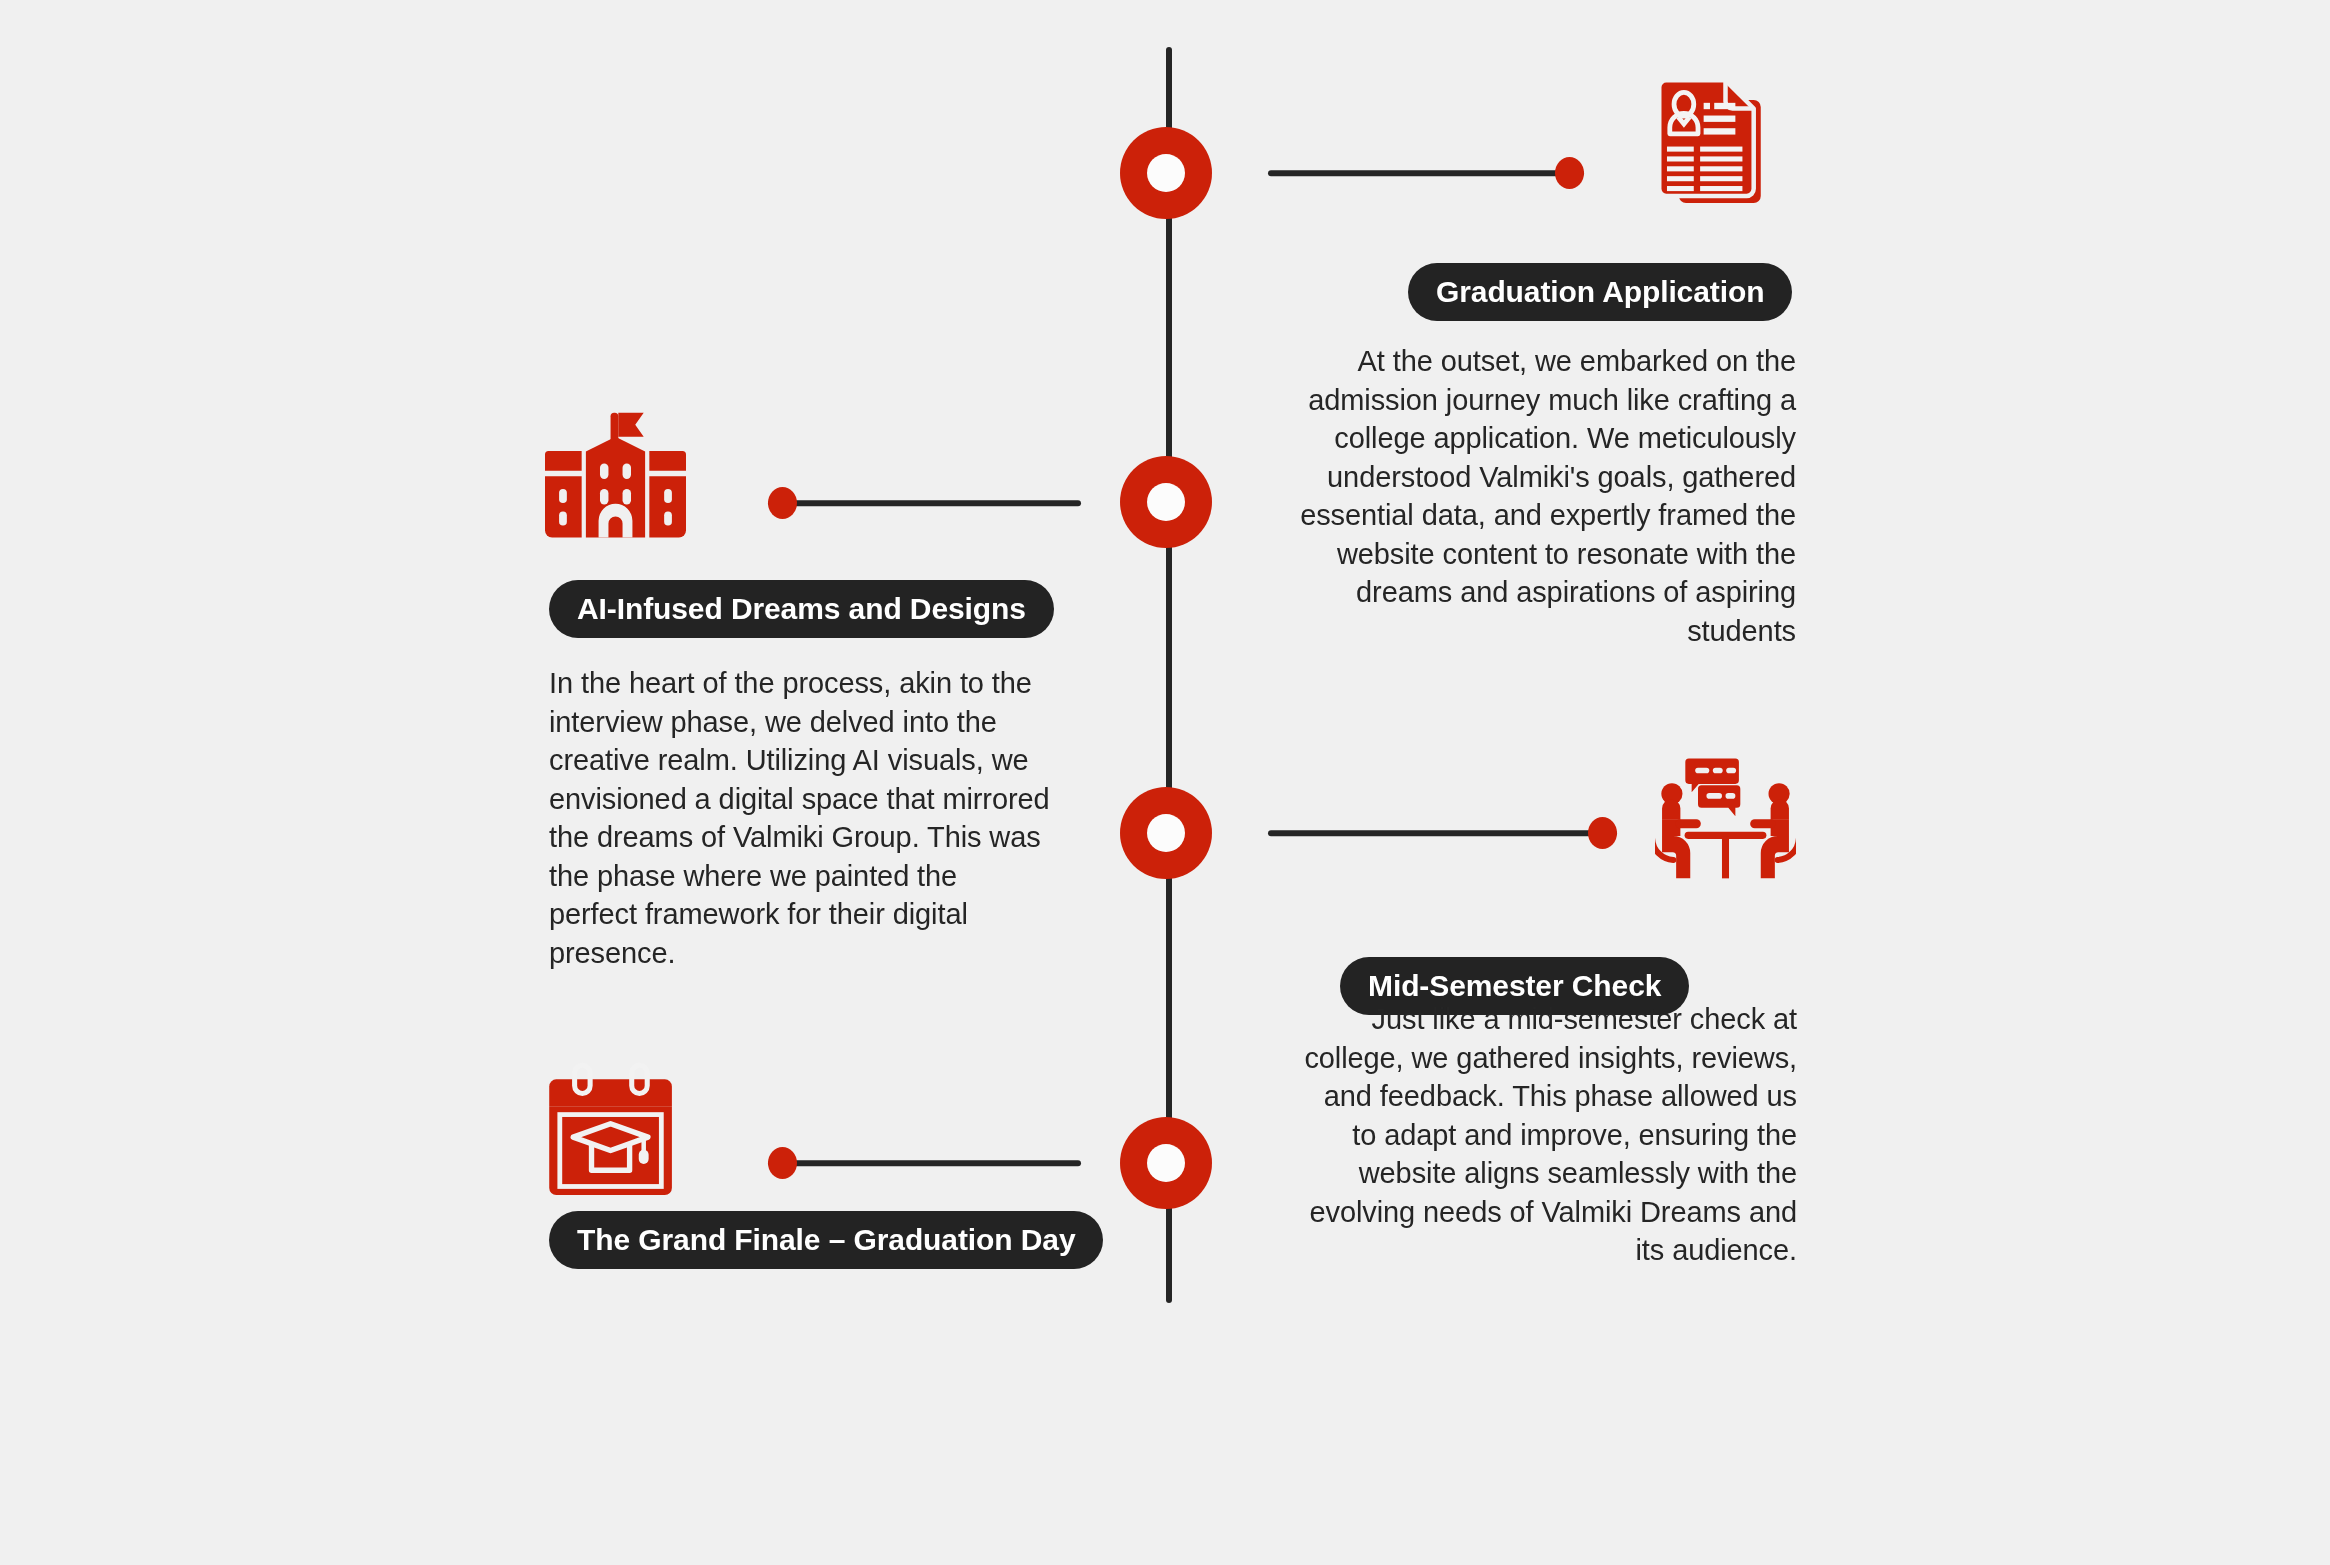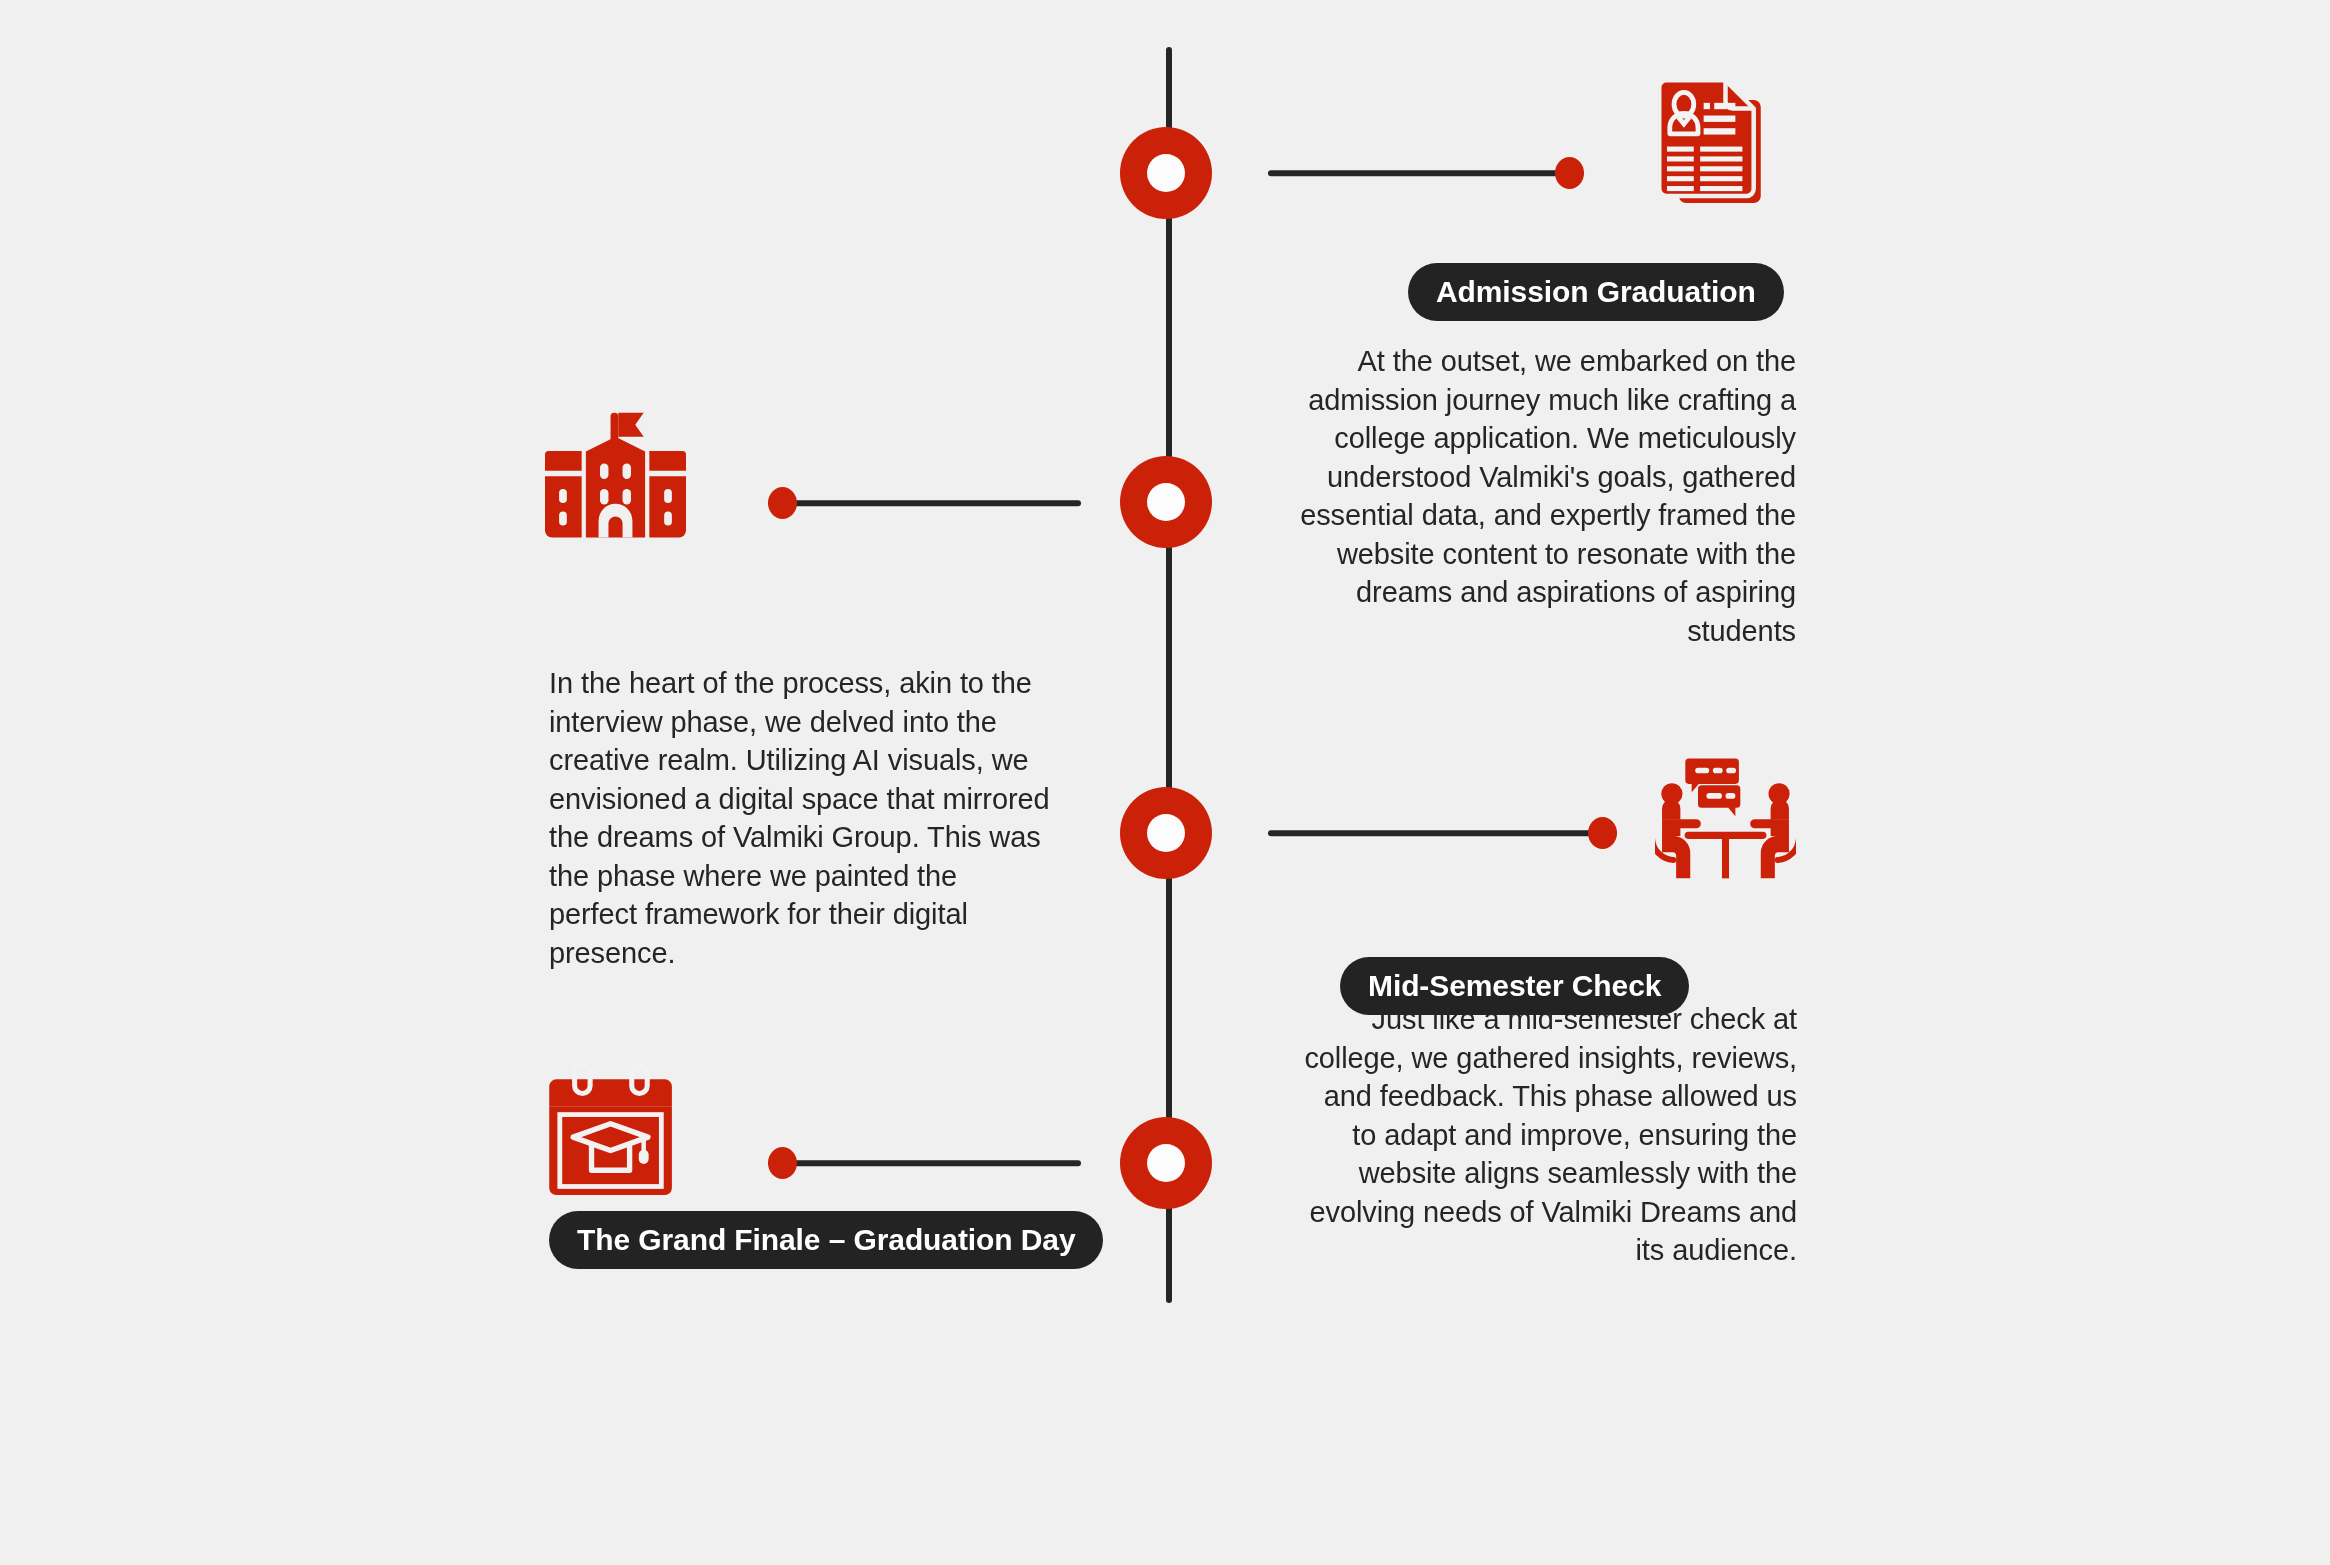--- a/index.html
+++ b/index.html
@@ -154,21 +154,21 @@
       <rect x="8.5" y="83" width="19" height="3.6" fill="#f4f4f4"></rect>
       <rect x="32" y="55" width="30" height="3.6" fill="#f4f4f4"></rect>
       <rect x="32" y="62" width="30" height="3.6" fill="#f4f4f4"></rect>
       <rect x="32" y="69" width="30" height="3.6" fill="#f4f4f4"></rect>
       <rect x="32" y="76" width="30" height="3.6" fill="#f4f4f4"></rect>
       <rect x="32" y="83" width="30" height="3.6" fill="#f4f4f4"></rect>
     </svg>
   </div>
 
   <div class="pill" style="left:1408px; top:263px;">
-    <span>Admission Graduation</span>
+    <span>Graduation Application</span>
   </div>
 
   <div class="body-text align-right" style="left:1262px; top:342px; width:534px;">At the outset, we embarked on the admission journey much like crafting a college application. We meticulously understood Valmiki's goals, gathered essential data, and expertly framed the website content to resonate with the dreams and aspirations of aspiring students</div>
 
   <div class="node" style="left:1120px; top:456px;">
     <div class="core"></div>
   </div>
 
   <div class="connector left" style="left:768px; top:487px; width:337px;">
     <div class="bar"></div>
@@ -198,20 +198,23 @@
 
       <rect x="10" y="56" width="5.5" height="10" rx="2.7" fill="#f0f0f0"></rect>
       <rect x="10" y="72" width="5.5" height="10" rx="2.7" fill="#f0f0f0"></rect>
       <rect x="84.5" y="56" width="5.5" height="10" rx="2.7" fill="#f0f0f0"></rect>
       <rect x="84.5" y="72" width="5.5" height="10" rx="2.7" fill="#f0f0f0"></rect>
 
       <path d="M38 90.5 v-12 a12 12 0 0 1 24 0 v12 h-7 v-10 a5 5 0 0 0 -10 0 v10 z" fill="#f0f0f0"></path>
     </svg>
   </div>
 
+  <div class="pill" style="left:549px; top:580px;">
+    <span>AI-Infused Dreams and Designs</span>
+  </div>
 
   <div class="body-text align-left" style="left:549px; top:664px; width:504px;">In the heart of the process, akin to the interview phase, we delved into the creative realm. Utilizing AI visuals, we envisioned a digital space that mirrored the dreams of Valmiki Group. This was the phase where we painted the perfect framework for their digital presence.</div>
 
   <div class="node" style="left:1120px; top:787px;">
     <div class="core"></div>
   </div>
 
   <div class="connector right" style="left:1244px; top:817px; width:373px;">
     <div class="bar"></div>
     <div class="dot"></div>

